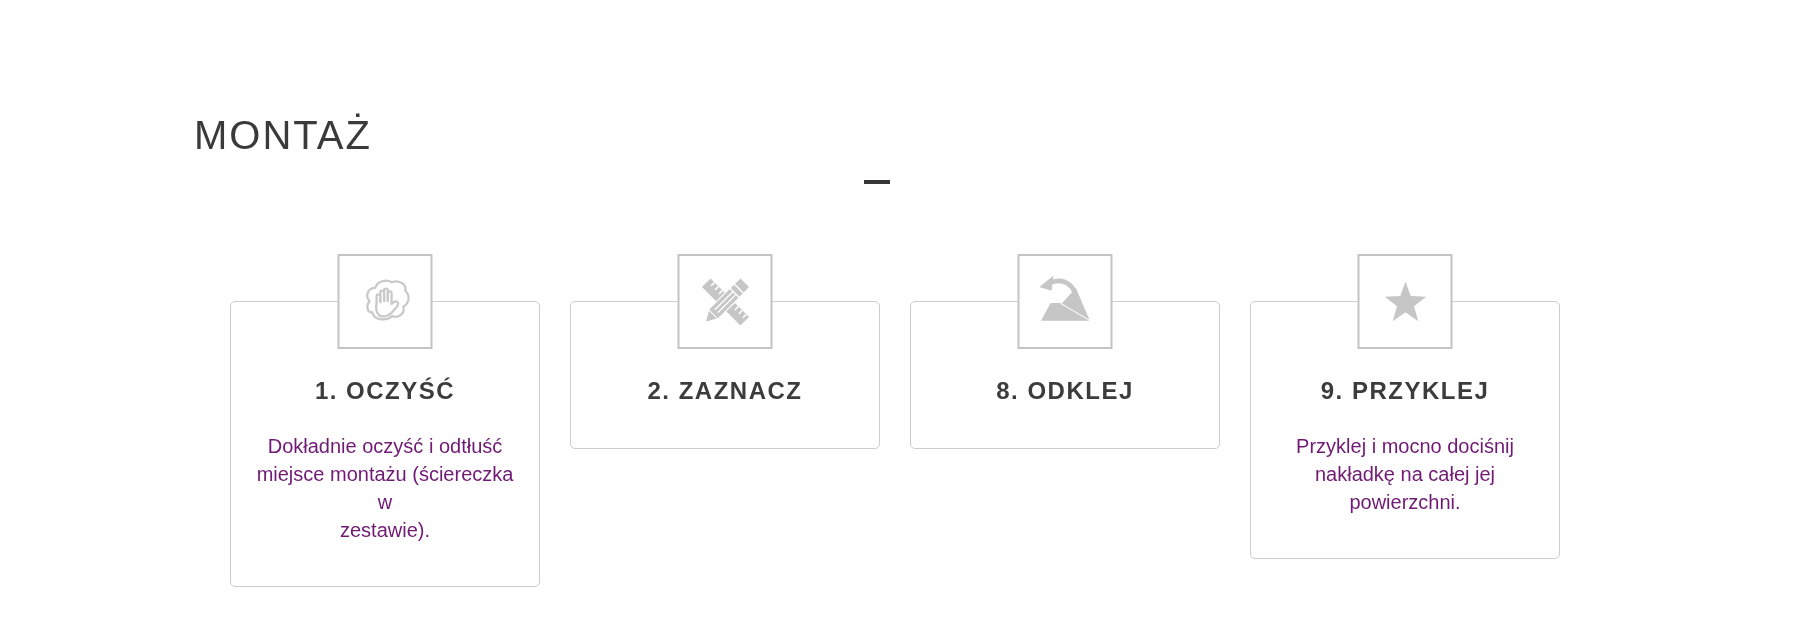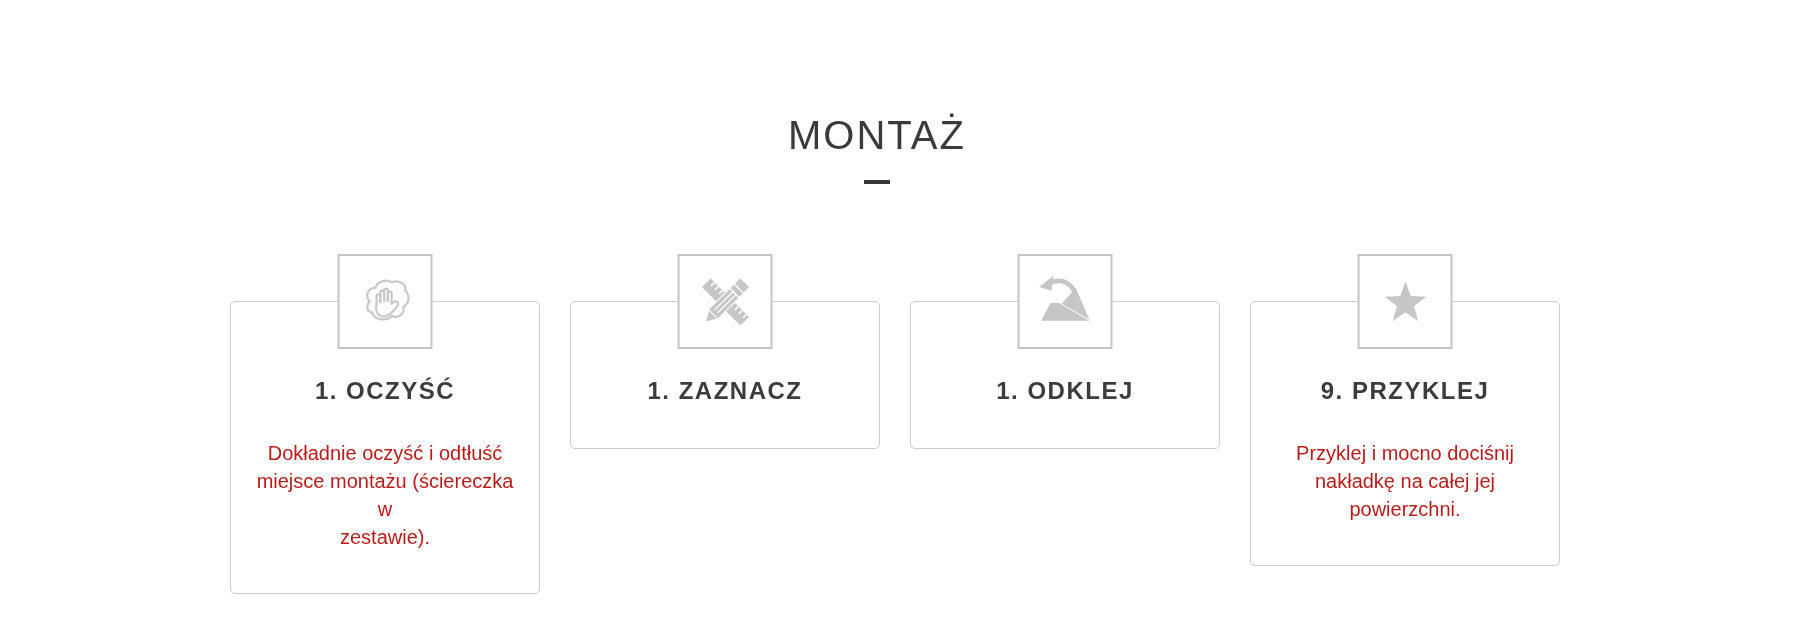--- a/index.html
+++ b/index.html
@@ -8,21 +8,21 @@
     background: #ffffff;
     font-family: "Liberation Sans", sans-serif;
     overflow: hidden;
   }
   .section {
     width: 1366px;
     margin-left: 194px;
     padding-top: 112px;
   }
   .section-title {
-    text-align: center;
+    text-align: left;
     font-size: 40px;
     font-weight: 300;
     letter-spacing: 2px;
     color: #3a3a3a;
     line-height: 46px;
   }
   .title-underline {
     width: 26px; height: 4px;
     background: #373737;
     margin: 22px auto 0 auto;
@@ -57,24 +57,24 @@
   }
   .icon-box svg { display: block; }
   .card-heading {
     font-size: 24px;
     font-weight: 600;
     letter-spacing: 1.5px;
     color: #3c3c3c;
     line-height: 30px;
   }
   .card-body {
-    margin-top: 33px;
+    margin-top: 26px;
     font-size: 20px;
     line-height: 28px;
-    color: #b91c1c;
+    color: #701a75;
     white-space: pre-line;
   }
 </style>
 </head>
 <body>
 
 <div class="section">
 
   <h1 class="section-title">MONTAŻ</h1>
   <div class="title-underline"></div>
@@ -127,35 +127,35 @@
             <g transform="rotate(-45 32 32)" stroke="#ffffff" stroke-width="1.4">
               <line x1="18" y1="29.8" x2="45" y2="29.8"></line>
               <line x1="18" y1="34.2" x2="45" y2="34.2"></line>
             </g>
             <g transform="rotate(-45 32 32)" fill="#c6c6c6">
               <polygon points="8.5,28.8 3,32 8.5,35.2"></polygon>
             </g>
           </svg>
         </span>
       </div>
-      <h3 class="card-heading">1. ZAZNACZ</h3>
+      <h3 class="card-heading">2. ZAZNACZ</h3>
     </div>
 
     <div class="card">
       <div class="icon-box">
         <span>
           <svg width="60" height="60" viewBox="0 0 64 64">
             <polygon points="6,52 16,33 48,33 58,52" fill="#c6c6c6"></polygon>
             <polygon points="57.5,51 28,33.5 43,17" fill="#c6c6c6" stroke="#ffffff" stroke-width="2" style="paint-order:stroke"></polygon>
             <path d="M42,22 C38,11 26,6 15,12" fill="none" stroke="#c6c6c6" stroke-width="5"></path>
             <polygon points="4,16 19,4 17,20" fill="#c6c6c6"></polygon>
           </svg>
         </span>
       </div>
-      <h3 class="card-heading">1. ODKLEJ</h3>
+      <h3 class="card-heading">8. ODKLEJ</h3>
     </div>
 
     <div class="card">
       <div class="icon-box">
         <span>
           <svg width="60" height="60" viewBox="0 0 64 64">
             <polygon fill="#c6c6c6" points="32,10 37.6,25.7 54.1,26.3 41.1,36.5 45.6,52.4 32,43 18.4,52.4 22.9,36.5 9.9,26.3 26.4,25.7"></polygon>
           </svg>
         </span>
       </div>

